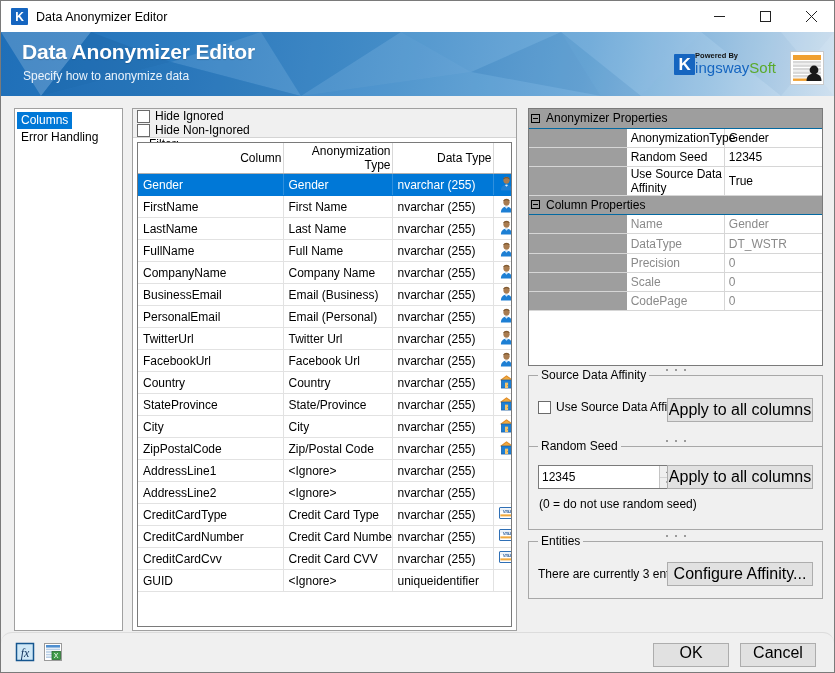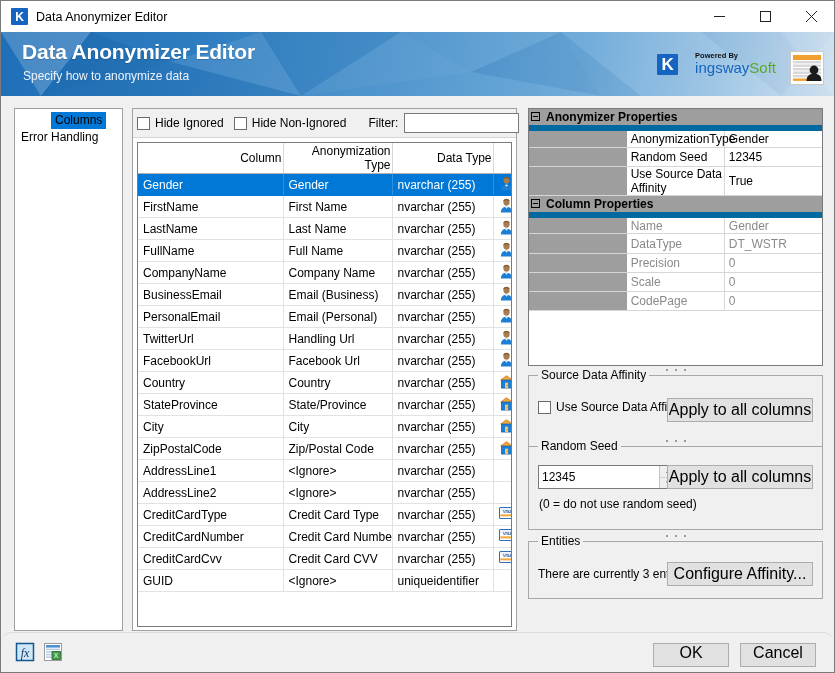--- a/index.html
+++ b/index.html
@@ -55,50 +55,50 @@
   #banner-sub {
     position: absolute; left: 22px; top: 37px;
     font-size: 12px; color: #eaf3fb;
   }
   #brand { position: absolute; right: 58px; top: 22px; display: flex; align-items: flex-start; }
   #brand-k {
     width: 21px; height: 21px; background:#1565c0; color:#fff;
     font-weight:bold; font-size:17px; display:flex; align-items:center; justify-content:center;
     line-height:1; border-radius:1px;
   }
-  #brand-words { margin-left: 17px; position: relative; top: -3px; }
+  #brand-words { margin-left: 0; position: relative; top: -3px; }
   #brand-powered { font-size: 7.5px; font-weight: bold; color:#111; line-height: 9px; }
   #brand-name { font-size: 15px; font-weight: normal; line-height: 15px; }
   #brand-name .kingsway { color: #1565c0; }
   #brand-name .soft { color: #5aaa2a; }
   #brand-img {
     position: absolute; right: 10px; top: 19px; width: 34px; height: 34px;
     background: #fff; border: 1px solid #c9c9c9;
   }
 
   
   #content { position: absolute; left: 0; top: 95px; width: 833px; height: 536px; background: #f0f0f0; }
 
   
   #leftnav {
     position: absolute; left: 13px; top: 12px; width: 109px; height: 523px;
     background: #fff; border: 1px solid #a0a0a0;
     padding: 3px 2px;
   }
   .navitem { padding: 1px 4px; font-size: 12px; color: #000; line-height: 15px; white-space: nowrap; }
-  .navitem.selected { background: #0078d7; color: #000000; display: inline-block; margin-left: 34px; }
+  .navitem.selected { background: #0078d7; color: #ffffff; display: inline-block; }
 
   
   #gridpanel {
     position: absolute; left: 131px; top: 12px; width: 385px; height: 523px;
     border: 1px solid #a0a0a0; background: #fff;
   }
   #gridtoolbar {
     height: 29px; background: #f0f0f0; border-bottom: 1px solid #d4d4d4;
-    display: flex; align-items: center; padding: 0 4px; gap: 0;
+    display: flex; padding: 0 4px; gap: 0; flex-direction: column;
   }
   .cbwrap { display: flex; align-items: center; margin-right: 10px; }
   .cbox {
     width: 13px; height: 13px; border: 1px solid #6b6b6b; background: #fff;
     margin-right: 5px; flex: none;
   }
   .cblabel { font-size: 12px; color: #000; white-space: nowrap; }
   #filter-label { font-size: 12px; margin-left: 12px; margin-right: 6px; }
   #filter-input {
     width: 115px; height: 20px; border: 1px solid #7a7a7a; background: #fff;
@@ -124,21 +124,21 @@
   }
 
   
   #rightcol { position: absolute; left: 527px; top: 12px; width: 295px; height: 523px; }
 
   
   #propsbox { position: absolute; left: 0; top: 0; width: 295px; height: 258px; border: 1px solid #7a7a7a; background:#fff; overflow:hidden; }
   table.props { border-collapse: collapse; width: 293px; table-layout: fixed; }
   table.props td { height: 19.2px; font-size: 12px; padding: 0 0 0 4px; border-bottom: 1px solid #d6d6d6; }
   tr.catrow td {
-    background: #9e9e9e; color: #000; font-weight: bold; border-bottom: 6px solid #0369a1;
+    background: #9e9e9e; color: #000; font-weight: normal; border-bottom: 1px solid #0369a1;
     padding-left: 2px;
   }
   tr.catrow .expander {
     display: inline-block; width: 9px; height: 9px; border: 1px solid #000; background: #9e9e9e;
     position: relative; margin-right: 6px; vertical-align: middle; top: -1px;
   }
   tr.catrow .expander::before {
     content: ""; position: absolute; left: 1px; top: 3px; width: 5px; height: 1px; background: #000;
   }
   td.gutter { width: 14px; background: #9e9e9e; border-bottom: 1px solid #9e9e9e; padding: 0; }
@@ -368,21 +368,21 @@
                 <td class="cw4 iconcell"><svg width="15" height="15" viewBox="0 0 16 16">
                     <ellipse cx="8" cy="4.6" rx="3.3" ry="3.7" fill="#a97c50"></ellipse>
                     <path d="M4.7 4.0 C4.7 1.6 11.3 1.6 11.3 4.2 L11.3 3.0 C11.3 1.3 4.7 1.3 4.7 3.0 Z" fill="#6b4a27"></path>
                     <path d="M4.6 3.6 C4.6 0.9 11.4 0.9 11.4 3.6 C11.4 2.0 4.6 2.0 4.6 3.6 Z" fill="#7a552d"></path>
                     <path d="M2 15.5 C2 11.3 4.6 9.3 8 9.3 C11.4 9.3 14 11.3 14 15.5 Z" fill="#1d7fd4"></path>
                     <path d="M6.3 9.5 L8 11.4 L9.7 9.5 L8 9.1 Z" fill="#d9e9f7"></path>
                   </svg></td>
               </tr>
               <tr>
                 <td class="cw1">TwitterUrl</td>
-                <td class="cw2">Handling Url</td>
+                <td class="cw2">Twitter Url</td>
                 <td class="cw3">nvarchar (255)</td>
                 <td class="cw4 iconcell"><svg width="15" height="15" viewBox="0 0 16 16">
                     <ellipse cx="8" cy="4.6" rx="3.3" ry="3.7" fill="#a97c50"></ellipse>
                     <path d="M4.7 4.0 C4.7 1.6 11.3 1.6 11.3 4.2 L11.3 3.0 C11.3 1.3 4.7 1.3 4.7 3.0 Z" fill="#6b4a27"></path>
                     <path d="M4.6 3.6 C4.6 0.9 11.4 0.9 11.4 3.6 C11.4 2.0 4.6 2.0 4.6 3.6 Z" fill="#7a552d"></path>
                     <path d="M2 15.5 C2 11.3 4.6 9.3 8 9.3 C11.4 9.3 14 11.3 14 15.5 Z" fill="#1d7fd4"></path>
                     <path d="M6.3 9.5 L8 11.4 L9.7 9.5 L8 9.1 Z" fill="#d9e9f7"></path>
                   </svg></td>
               </tr>
               <tr>

